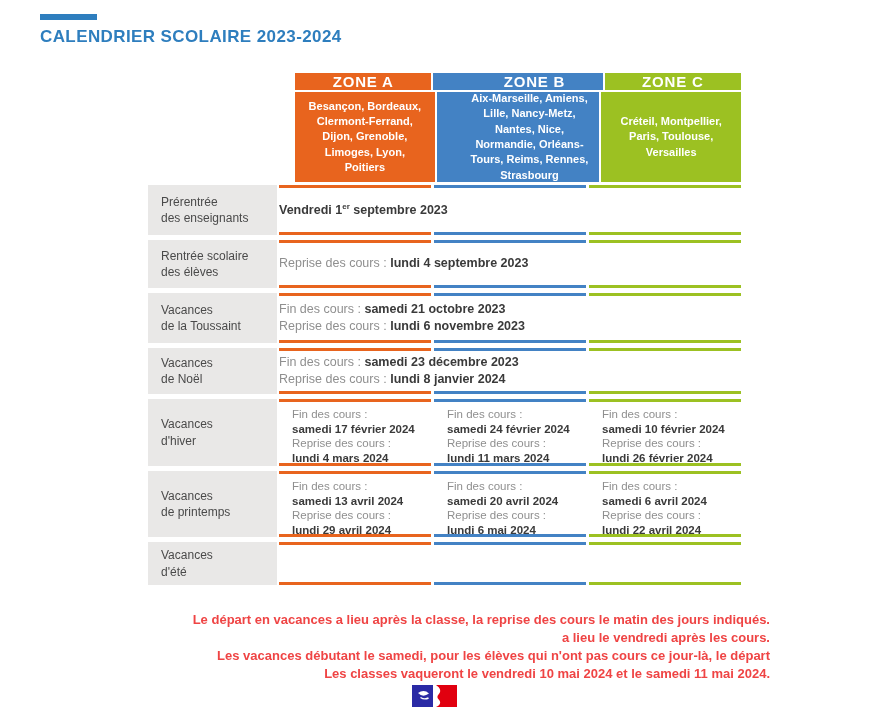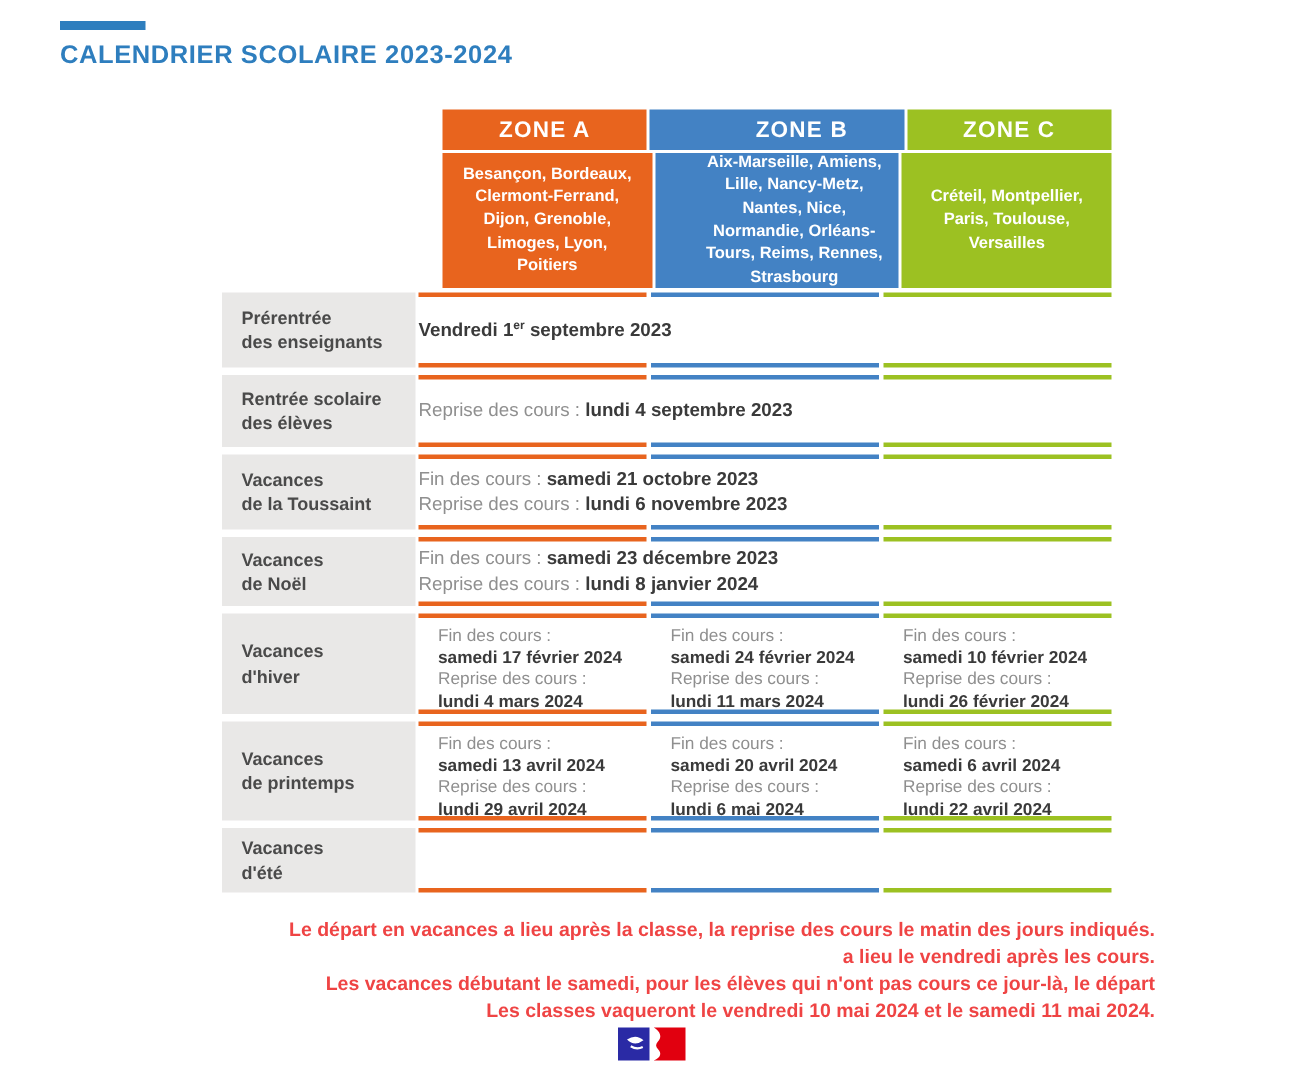--- a/index.html
+++ b/index.html
@@ -8,35 +8,35 @@
   .page { position:relative; width:872px; height:713px; background:#fff; overflow:hidden; }
 
   
   .title-bar { position:absolute; left:40px; top:14px; width:57px; height:6px; background:#2e7ebe; }
   .page-title { position:absolute; left:40px; top:27px; font-size:17px; font-weight:800;
                 color:#2e7ebe; letter-spacing:0.4px; }
 
   
   .cal-table { position:absolute; left:148px; top:73px; width:593px; }
 
-  .zone-header-row { display:flex; margin-left:147px; gap:2px; height:27px; }
+  .zone-header-row { display:flex; margin-left:147px; gap:2px; height:17px; }
   .zone-header { flex:1; display:flex; align-items:center; justify-content:center;
                  color:#fff; font-size:15px; font-weight:800; letter-spacing:0.8px; }
   .zone-cities-row { display:flex; margin-left:147px; gap:2px; height:90px; margin-top:2px; margin-bottom:3px; }
   .zone-cities { flex:1; display:flex; align-items:center; justify-content:center;
                  color:#fff; font-size:11px; font-weight:700; text-align:center;
                  line-height:1.4; padding:6px 10px; }
 
   .bg-a { background:#e8641e; } .bg-b { background:#4382c4;padding-left:33px; } .bg-c { background:#9cc122; }
 
   .row { display:flex; }
   .row + .row { margin-top:5px; }
   .label-cell { width:129px; margin-right:2px; background:#e9e8e7; display:flex;
                 flex-direction:column; justify-content:center; padding-left:13px;
-                font-size:12px; font-weight:700; color:#4a4a4a; line-height:1.35; }
+                font-size:12px; font-weight:400; color:#4a4a4a; line-height:1.35; }
   .content { flex:1; display:flex; gap:3px; position:relative; }
   .cell { flex:1; border-top:3px solid; border-bottom:3px solid; }
   .cell.bc-a { border-color:#e8641e; background:#fff; }
   .cell.bc-b { border-color:#4382c4; background:#fff; }
   .cell.bc-c { border-color:#9cc122; background:#fff; }
   .merged { position:absolute; left:0; right:0; top:3px; bottom:3px; display:flex;
             flex-direction:column; align-items:flex-start; justify-content:center;
             text-align:center; font-size:12.5px; line-height:1.38; }
   .gray { color:#8f8f8f; font-weight:400; }
   .bold { color:#3a3a3a; font-weight:700; }

